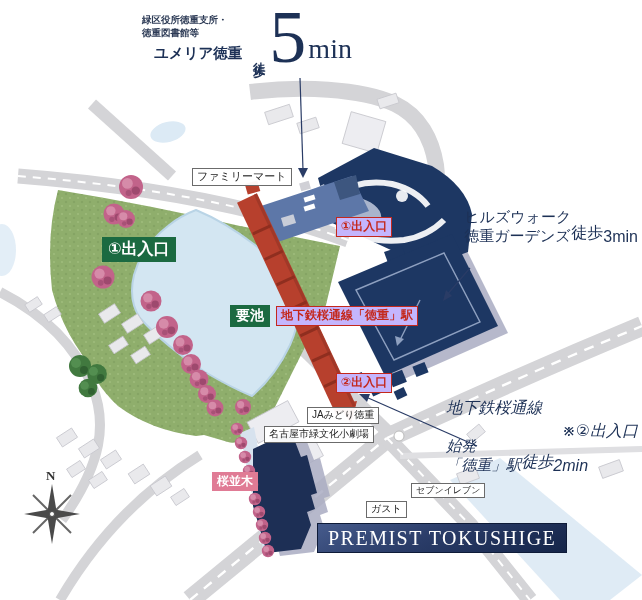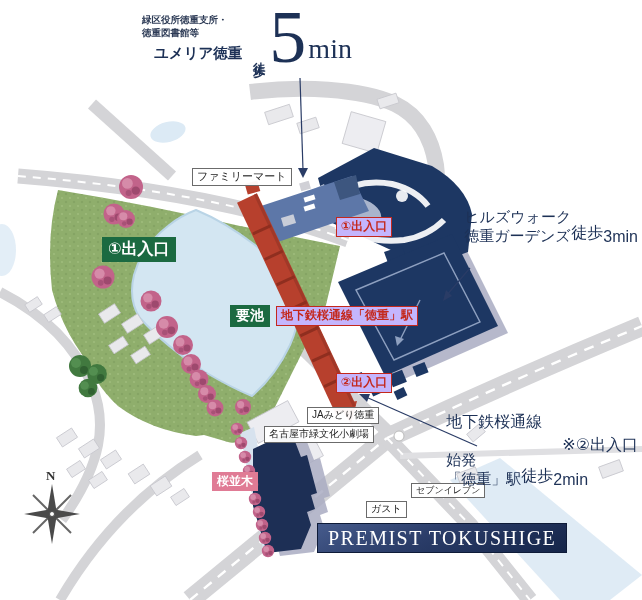--- a/index.html
+++ b/index.html
@@ -293,21 +293,21 @@
       <div class="col">
         <div class="name" style="font-size:15px;">ヒルズウォーク</div>
         <div class="name" style="font-size:15px;">徳重ガーデンズ</div>
       </div>
       <div class="walk" style="margin-bottom:2px;">徒歩</div>
       <div class="num">3</div>
       <div class="unit">min</div>
     </div>
   </div>
 
-  <div class="col" style="position:absolute;right:4px;top:412px;color:var(--c-navy);">
+  <div class="col" style="position:absolute;right:4px;top:398px;color:var(--c-navy);font-style:italic;">
     <div class="sub">地下鉄桜通線</div>
     <div class="row" style="margin-top:2px;">
       <div class="col">
         <div class="name" style="font-size:15px;">始発</div>
         <div class="name" style="font-size:15px;">「徳重」駅</div>
       </div>
       <div class="walk" style="margin-bottom:2px;">徒歩</div>
       <div class="num">2</div>
       <div class="col" style="justify-content:space-between;height:54px;margin-left:0;">
         <div class="note">※②出入口</div>

